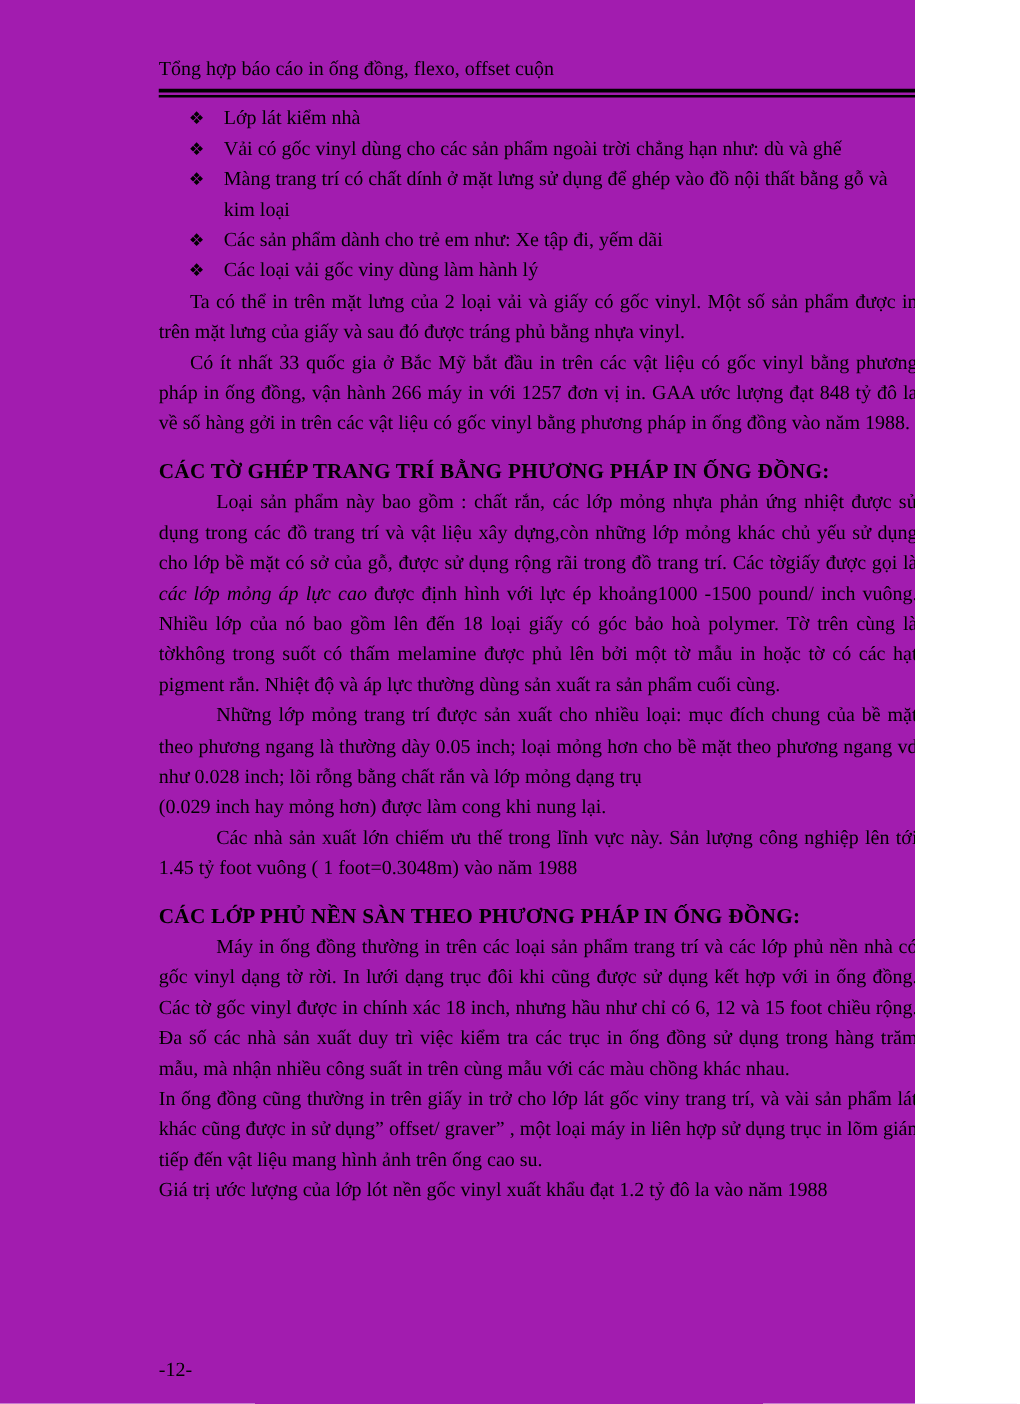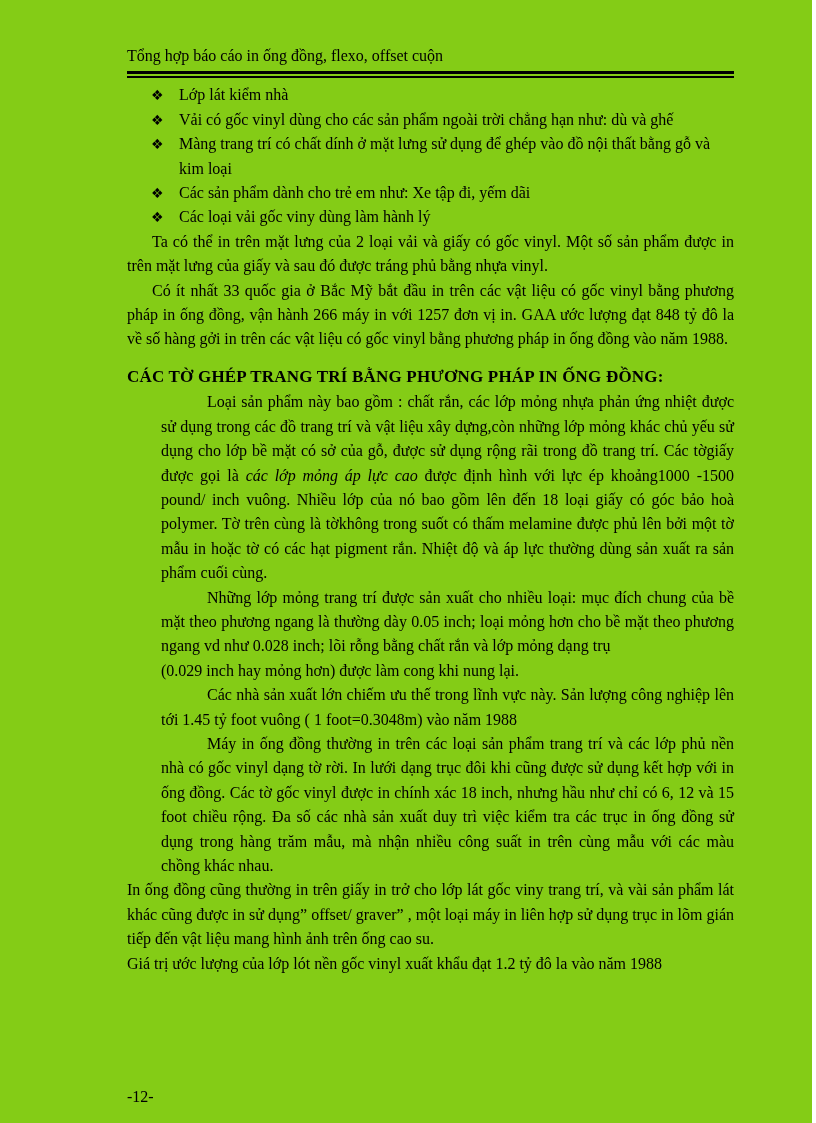--- a/index.html
+++ b/index.html
@@ -2,23 +2,23 @@
 <html lang="vi"><head>
 <meta charset="utf-8">
 <style>
   html, body {
     margin: 0;
     padding: 0;
     background: #ffffff;
   }
   .page {
     position: relative;
-    width: 812px;
+    width: 732px;
     height: 1123px;
-    background: #84cc16;
+    background: #a21caf;
     color: #000000;
     font-family: "Liberation Serif", "DejaVu Serif", serif;
     font-size: 16px;
     line-height: 24.4px;
     overflow: hidden;
   }
   .content {
     position: absolute;
     left: 127px;
     top: 44px;
@@ -48,21 +48,21 @@
     top: 0;
     font-family: "DejaVu Sans", sans-serif;
     font-size: 14px;
   }
 
   p {
     margin: 0;
     text-align: justify;
   }
   p.indent-sm { text-indent: 25px; }
-  p.indent    { text-indent: 46px; margin-left: 34px; }
+  p.indent    { text-indent: 46px; }
   p.no-indent { text-indent: 0; }
 
   h2.section-heading {
     font-size: 17px;
     font-weight: bold;
     margin: 13px 0 1px 0;
     text-align: left;
     letter-spacing: 0.2px;
   }
   em { font-style: italic; }
@@ -116,20 +116,21 @@
     <p class="indent-sm">Có ít nhất 33 quốc gia ở Bắc Mỹ bắt đầu in trên các vật liệu có gốc vinyl bằng phương pháp in ống đồng, vận hành 266 máy in với 1257 đơn vị in. GAA ước lượng đạt 848 tỷ đô la về số hàng gởi in trên các vật liệu có gốc vinyl bằng phương pháp in ống đồng vào năm 1988.</p>
 
     <h2 class="section-heading">CÁC TỜ GHÉP TRANG TRÍ BẰNG PHƯƠNG PHÁP IN ỐNG ĐỒNG:</h2>
 
     <p class="indent"><span>Loại sản phẩm này bao gồm : chất rắn, các lớp mỏng nhựa phản ứng nhiệt được sử dụng trong các đồ trang trí và vật liệu xây dựng,còn những lớp mỏng khác chủ yếu sử dụng cho lớp bề mặt có sở của gỗ, được sử dụng rộng rãi trong đồ trang trí. Các tờgiấy được gọi là </span><em>các lớp mỏng áp lực cao</em><span> được định hình với lực ép khoảng1000  -1500 pound/ inch vuông. Nhiều lớp của nó bao gồm lên đến 18 loại giấy có góc bảo hoà polymer. Tờ trên cùng là tờkhông trong suốt có thấm melamine được phủ lên bởi một tờ mẫu in hoặc tờ có các hạt pigment rắn. Nhiệt độ và áp lực thường dùng sản xuất ra sản phẩm cuối cùng.</span></p>
 
     <p class="indent"><span>Những lớp mỏng trang trí được sản xuất cho nhiều loại: mục đích chung của bề mặt theo phương ngang là thường dày 0.05 inch; loại mỏng hơn cho bề mặt theo phương ngang vd như 0.028 inch; lõi rỗng bằng chất rắn và lớp mỏng dạng trụ</span><br><span>(0.029 inch hay mỏng hơn) được làm cong khi nung lại.</span></p>
 
     <p class="indent">Các nhà sản xuất lớn chiếm ưu thế trong lĩnh vực này. Sản lượng công nghiệp lên tới 1.45 tỷ foot vuông ( 1 foot=0.3048m) vào năm 1988</p>
 
+    <h2 class="section-heading">CÁC LỚP PHỦ NỀN SÀN THEO PHƯƠNG PHÁP IN ỐNG ĐỒNG:</h2>
 
     <p class="indent">Máy in ống đồng thường in trên các loại sản phẩm trang trí và các lớp phủ nền nhà có gốc vinyl dạng tờ rời. In lưới dạng trục đôi khi cũng được sử dụng kết hợp với in ống đồng. Các tờ gốc vinyl được in chính xác 18 inch, nhưng hầu như chỉ có 6, 12 và 15 foot chiều rộng. Đa số các nhà sản xuất duy trì việc kiểm tra các trục in ống đồng sử dụng trong hàng trăm mẫu, mà nhận nhiều công suất in trên cùng mẫu với các màu chồng khác nhau.</p>
     <p class="no-indent">In ống đồng cũng thường in trên giấy in trở cho lớp lát gốc viny trang trí, và vài sản phẩm lát khác cũng được in sử dụng” offset/ graver” , một loại máy in liên hợp sử dụng trục in lõm gián tiếp đến vật liệu mang hình ảnh trên ống cao su.</p>
     <p class="no-indent">Giá trị ước lượng của lớp lót nền gốc vinyl xuất khẩu đạt 1.2 tỷ đô la vào năm 1988</p>
 
   </div>
 
   <div class="footer">-12-</div>
 </div>
 

